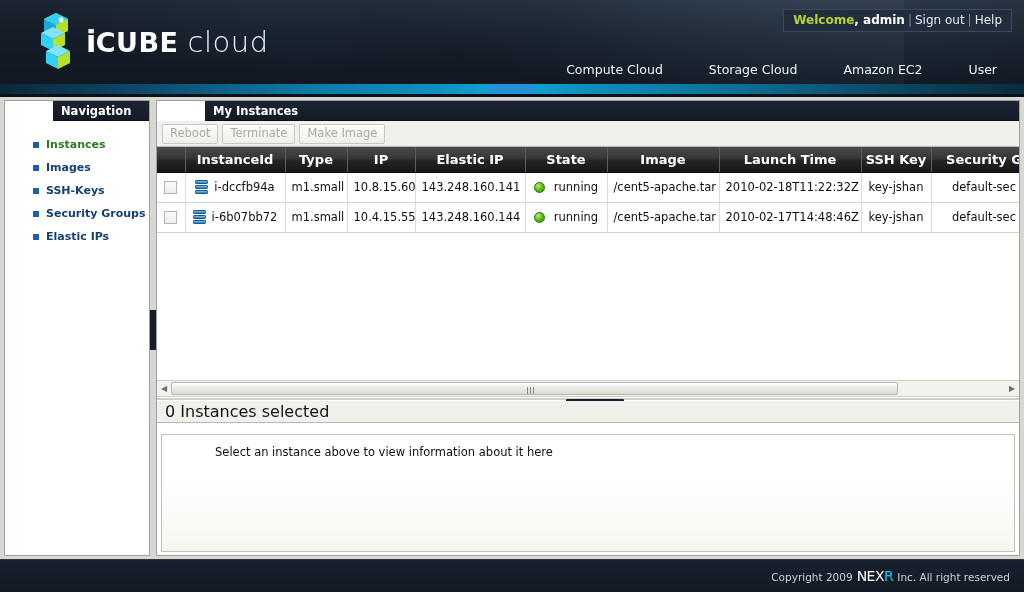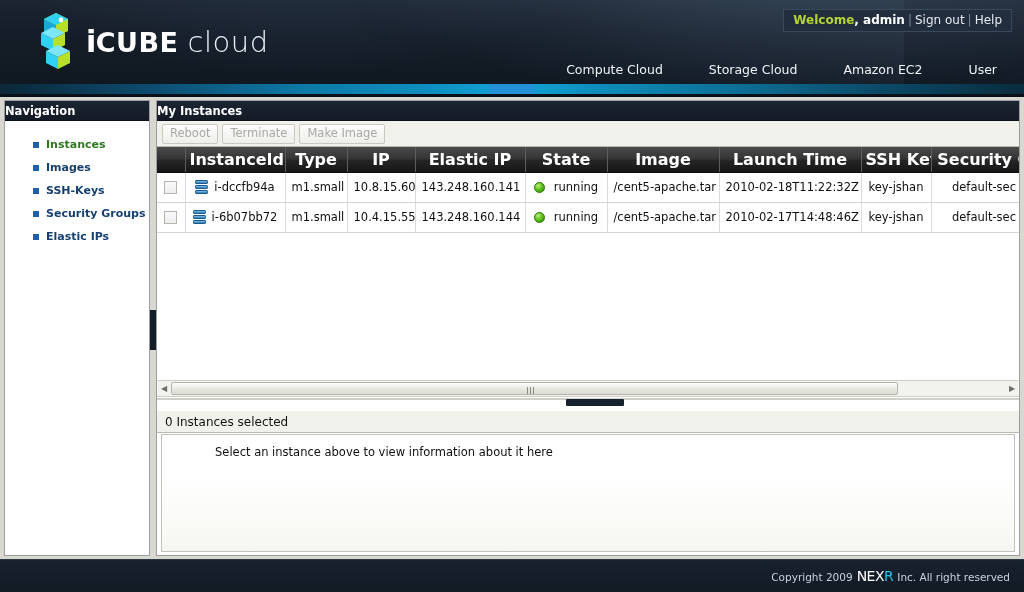--- a/index.html
+++ b/index.html
@@ -88,21 +88,21 @@
 
   
   .nav-panel {
     position: absolute; left: 4px; top: 3px; width: 146px; height: 456px;
     background: #ffffff; border: 1px solid #9aa0a6;
   }
   .panel-title {
     height: 20px; line-height: 20px;
     background: linear-gradient(180deg,#1b2432 0%, #141b26 100%);
     color: #ffffff; font-weight: bold; font-size: 11.5px;
-    border-bottom: 1px solid #0b1118;
+    padding-left: 8px; border-bottom: 1px solid #0b1118; margin-left: 48px;
   }
   .nav-list { padding: 12px 0 0 0; }
   .nav-item {
     display: flex; align-items: center;
     padding: 5px 0 5px 28px; font-size: 11px; font-weight: bold;
     color: #16416f; cursor: pointer;
   }
   .nav-item.active { color: #2c7a1e; }
   .nav-bullet {
     width: 6px; height: 6px; background: #1f5fa8;
@@ -137,21 +137,21 @@
   }
   .btn.disabled { color: #a9a9a3; border-color: #c9c9c2; cursor: default; }
   .toolbar-right { position: absolute; right: 5px; display: flex; }
   .toolbar-right .btn { margin-right: 0; margin-left: 5px; }
 
   
   .grid-wrap { position: relative; height: 253px; overflow: hidden; background: #ffffff; }
   table.grid { border-collapse: collapse; width: 880px; table-layout: fixed; }
   table.grid th {
     background: linear-gradient(180deg,#4a4a4a 0%, #343434 48%, #272727 52%, #151515 100%);
-    color: #ffffff; font-size: 16px; font-weight: bold;
+    color: #ffffff; font-size: 13px; font-weight: bold;
     height: 25px; padding: 0 4px; text-align: center;
     border-right: 1px solid #5d5d5d; border-bottom: 1px solid #0f0f0f;
     white-space: nowrap; overflow: hidden;
   }
   table.grid td {
     font-size: 11.5px; color: #101010; height: 30px;
     padding: 0 6px; text-align: center; white-space: nowrap;
     border-right: 1px solid #dcdcdc; border-bottom: 1px solid #d3d3d3;
     background: #ffffff; overflow: hidden;
   }
@@ -212,23 +212,23 @@
     position: absolute; left: 409px; top: 298px; width: 58px; height: 7px;
     background: #182130; border-radius: 1px;
   }
   .split-line {
     position: absolute; left: 0; top: 297px; width: 862px; height: 2px;
     background: #cfcfc8;
   }
 
   
   .sel-bar {
-    position: absolute; left: 0; top: 310px; width: 862px; height: 22px;
+    position: absolute; left: 0; top: 300px; width: 862px; height: 22px;
     background: #f1f1ec; border-bottom: 1px solid #b9b9b0;
-    font-size: 12px; color: #121212; line-height: 22px; padding-left: 8px;
+    font-size: 16px; color: #121212; line-height: 22px; padding-left: 8px;
   }
   
   .detail {
     position: absolute; left: 4px; top: 333px; width: 854px; height: 118px;
     background: linear-gradient(180deg,#ffffff 0%, #ffffff 35%, #f6f6f1 100%);
     border: 1px solid #c2c2ba;
     padding-left: 44px;
   }
   .detail-text { font-size: 11.5px; color: #101010; padding: 10px 0 0 9px; }
 

